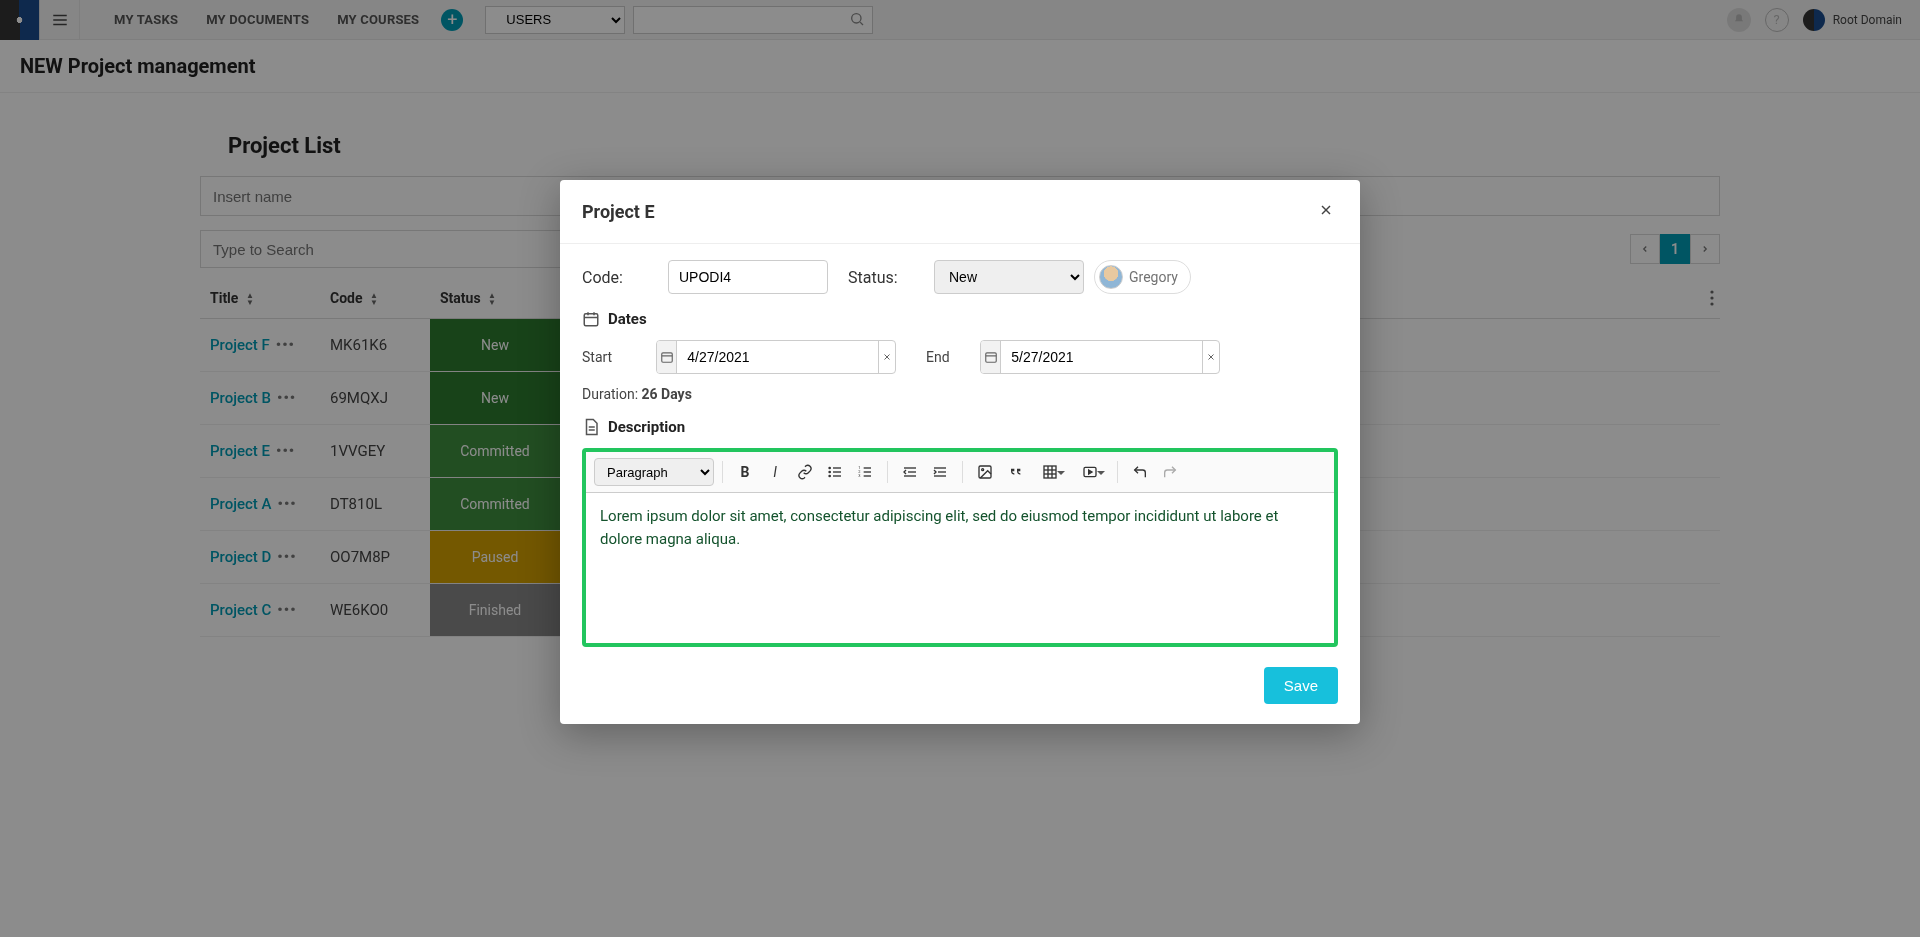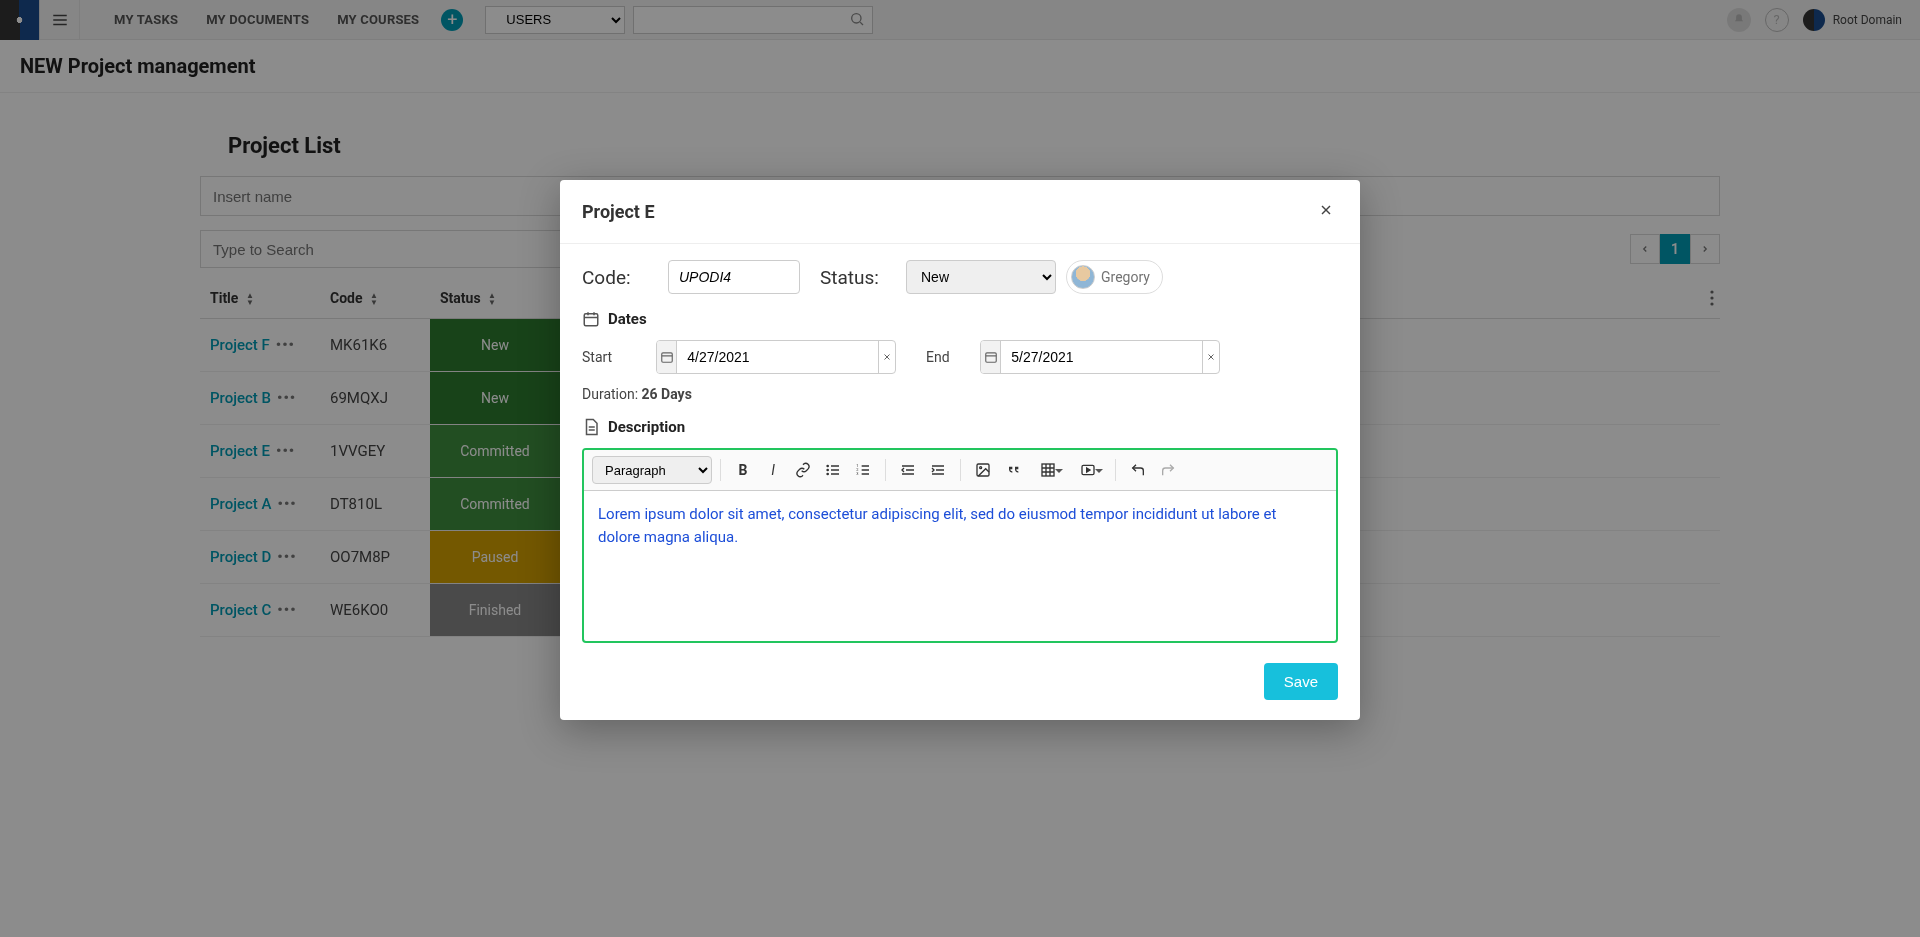--- a/index.html
+++ b/index.html
@@ -144,25 +144,25 @@
     display: flex; flex-direction: column;
   }
   .modal-header {
     display: flex; align-items: center; justify-content: space-between;
     padding: 18px 22px; border-bottom: 1px solid #eee;
   }
   .modal-header h3 { font-size: 18px; font-weight: 700; }
   .close-x { cursor: pointer; color: #444; padding: 4px; }
   .modal-body { padding: 16px 22px 6px 22px; }
   .field-row { display: flex; align-items: center; gap: 10px; margin-bottom: 16px; }
-  .field-row label { width: 76px; color: #333; font-size: 19px; }
+  .field-row label { width: 76px; color: #333; font-size: 16px; }
   .field-row input[type=text], .field-row select {
     height: 34px; border: 1px solid #ccc; border-radius: 4px; padding: 0 10px; font-size: 14px;
   }
-  .code-input { width: 132px; font-style: italic; }
+  .code-input { width: 160px; }
   .status-select { width: 150px; }
   .user-chip {
     display: flex; align-items: center; gap: 6px;
     border: 1px solid #ddd; border-radius: 18px; padding: 4px 12px 4px 4px;
     color: #737373; font-size: 14px;
   }
   .user-chip .uc-avatar {
     width: 24px; height: 24px; border-radius: 50%;
     background: radial-gradient(circle at 50% 35%, #e8c9a0 0 40%, #8fb6d6 41% 100%);
     border: 1px solid #ccc;
@@ -187,21 +187,21 @@
   .date-group input { border: none; flex: 1; padding: 0 10px; font-size: 14px; outline: none; }
   .date-group .clear-btn {
     width: 28px; border-left: 1px solid #ccc; display: flex; align-items: center; justify-content: center;
     cursor: pointer; color: #444;
   }
   .duration { font-size: 14px; color: #444; margin-bottom: 16px; }
   .duration b { font-weight: 700; }
 
   
   .editor {
-    border: 2px solid #22c55e; border-radius: 4px; overflow: hidden;
+    border: 4px solid #22c55e; border-radius: 4px; overflow: hidden;
   }
   .editor-toolbar {
     display: flex; align-items: center; gap: 2px; padding: 6px 8px;
     border-bottom: 1px solid #ccc; background: #fafafa; flex-wrap: wrap;
   }
   .editor-toolbar .sep { width: 1px; height: 22px; background: #ddd; margin: 0 6px; }
   .etb-select {
     height: 28px; border: 1px solid #ccc; border-radius: 4px; font-size: 13px; padding: 0 8px;
     width: 120px;
   }
@@ -209,21 +209,21 @@
     width: 28px; height: 28px; display: flex; align-items: center; justify-content: center;
     border-radius: 4px; cursor: pointer; color: #333;
   }
   .etb-btn svg { width: 16px; height: 16px; }
   .etb-btn.dd { width: 38px; position: relative; }
   .etb-btn.dd::after {
     content: ""; border: 4px solid transparent; border-top-color: #555;
     position: absolute; right: 4px; top: 13px;
   }
   .editor-area {
-    min-height: 150px; padding: 12px 14px; font-size: 15px; color: #1d4ed8; line-height: 1.5;
+    min-height: 150px; padding: 12px 14px; font-size: 15px; color: #14532d; line-height: 1.5;
   }
 
   .modal-footer {
     display: flex; justify-content: flex-end; padding: 14px 22px 20px 22px;
   }
   .btn-save {
     background: #17c0dc; color: #fff; border: none; border-radius: 4px;
     padding: 10px 20px; font-size: 15px; cursor: pointer;
   }
 

